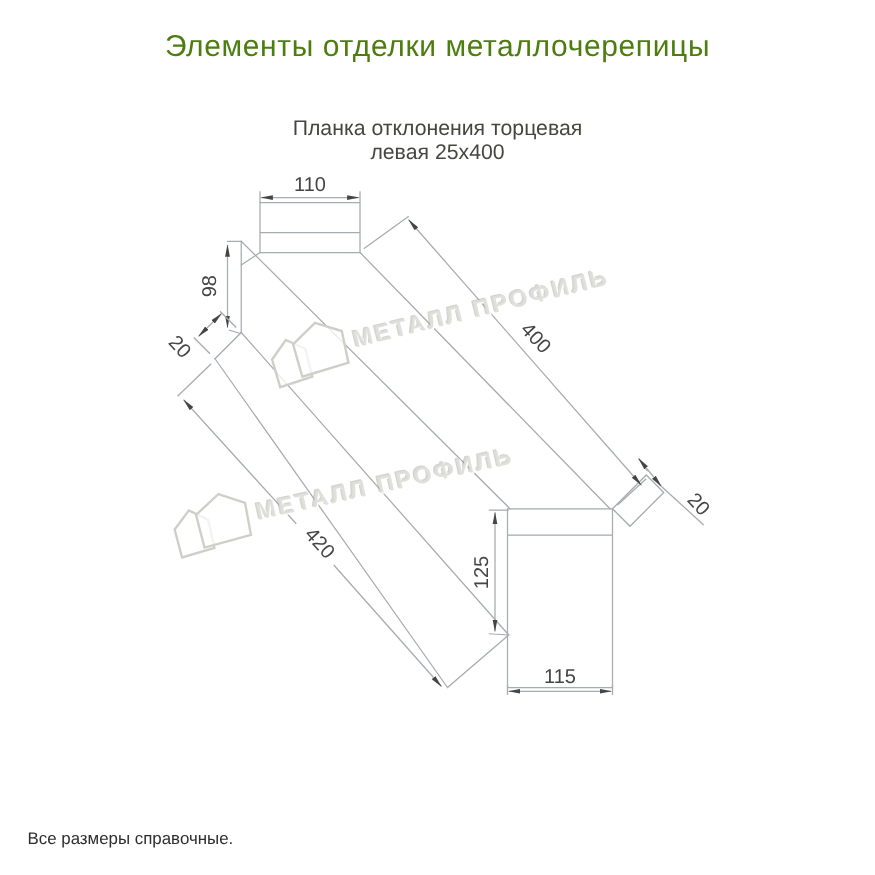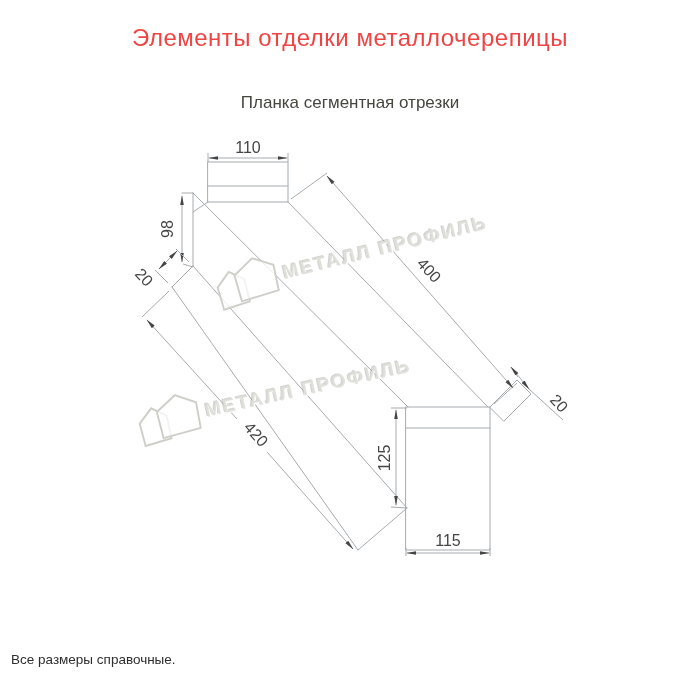--- a/index.html
+++ b/index.html
@@ -2,51 +2,52 @@
 <html><head>
 <meta charset="utf-8">
 <style>
   html,body{margin:0;padding:0;}
   body{
     width:700px;height:700px;position:relative;overflow:hidden;
     background:#ffffff;font-family:"Liberation Sans",sans-serif;
   }
   .page-title{
     position:absolute;top:24px;left:0;width:700px;text-align:center;
-    font-size:24px;font-weight:400;color:#ef4444;letter-spacing:0.5px;margin:0;
+    font-size:24px;font-weight:400;color:#4d7c0f;letter-spacing:0.5px;margin:0;
   }
   .subtitle{
     position:absolute;top:93px;left:0;width:700px;text-align:center;
     font-size:17px;line-height:19px;color:#46463f;margin:0;
   }
   .drawing-svg{position:absolute;left:0;top:0;}
   .wm{
     position:absolute;display:flex;align-items:center;gap:5px;
     pointer-events:none;white-space:nowrap;
   }
   .wm-text{
     font-size:19px;font-weight:700;letter-spacing:2px;
     color:rgba(222,222,216,0.9);
     text-shadow:1px 1px 0 #ffffff,-1px -1px 0 rgba(158,158,152,0.45);
   }
   .wm1{left:216px;top:265px;height:50px;transform:rotate(-14deg);transform-origin:0 50%;}
   .wm2{left:138px;top:401px;height:50px;transform:rotate(-12.5deg);transform-origin:0 50%;}
   .footer{
-    position:absolute;left:10px;top:650px;margin:1px;
+    position:absolute;left:10px;top:650px;margin:12px;
     font-size:13.5px;line-height:17.5px;color:#2e2e2e;
   }
   .dim-label{font-size:16px;fill:#454545;}
 </style>
 </head>
 <body>
 
 <h1 class="page-title">Элементы отделки металлочерепицы</h1>
 
 <p class="subtitle">
-  <span>Планка сегментная отрезки</span><br>
+  <span>Планка отклонения торцевая</span><br>
+  <span>левая 25х400</span>
 </p>
 
 <svg class="drawing-svg" width="700" height="700" viewBox="0 0 700 700">
   <defs>
     <marker id="arr" viewBox="0 0 10 10" refX="9.3" refY="5" markerWidth="10" markerHeight="10" orient="auto-start-reverse">
       <path d="M0,3.1 L10,5 L0,6.9 Z" fill="#454545"></path>
     </marker>
   </defs>
 
   <g stroke="#a6abaf" stroke-width="1" fill="none" stroke-linecap="round">

